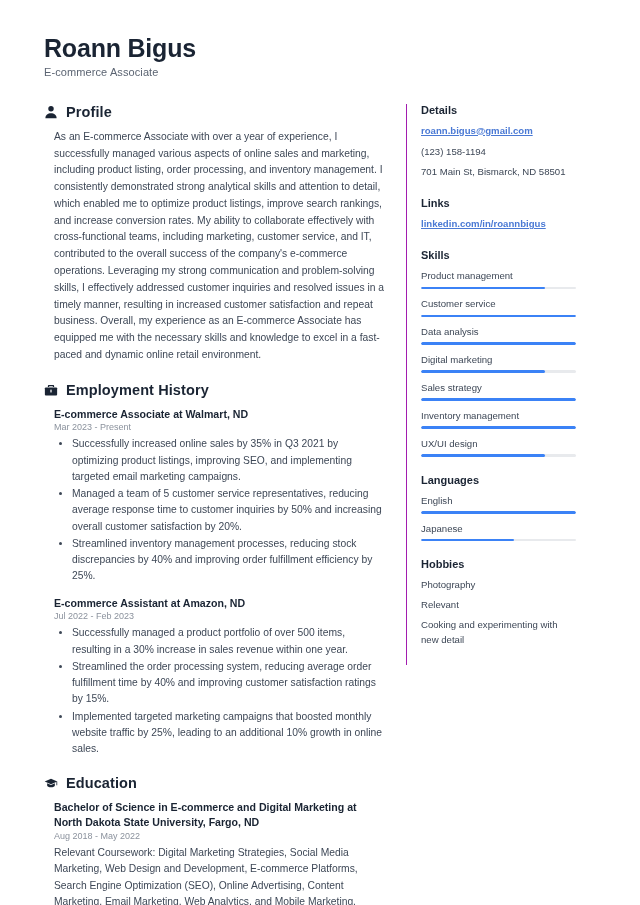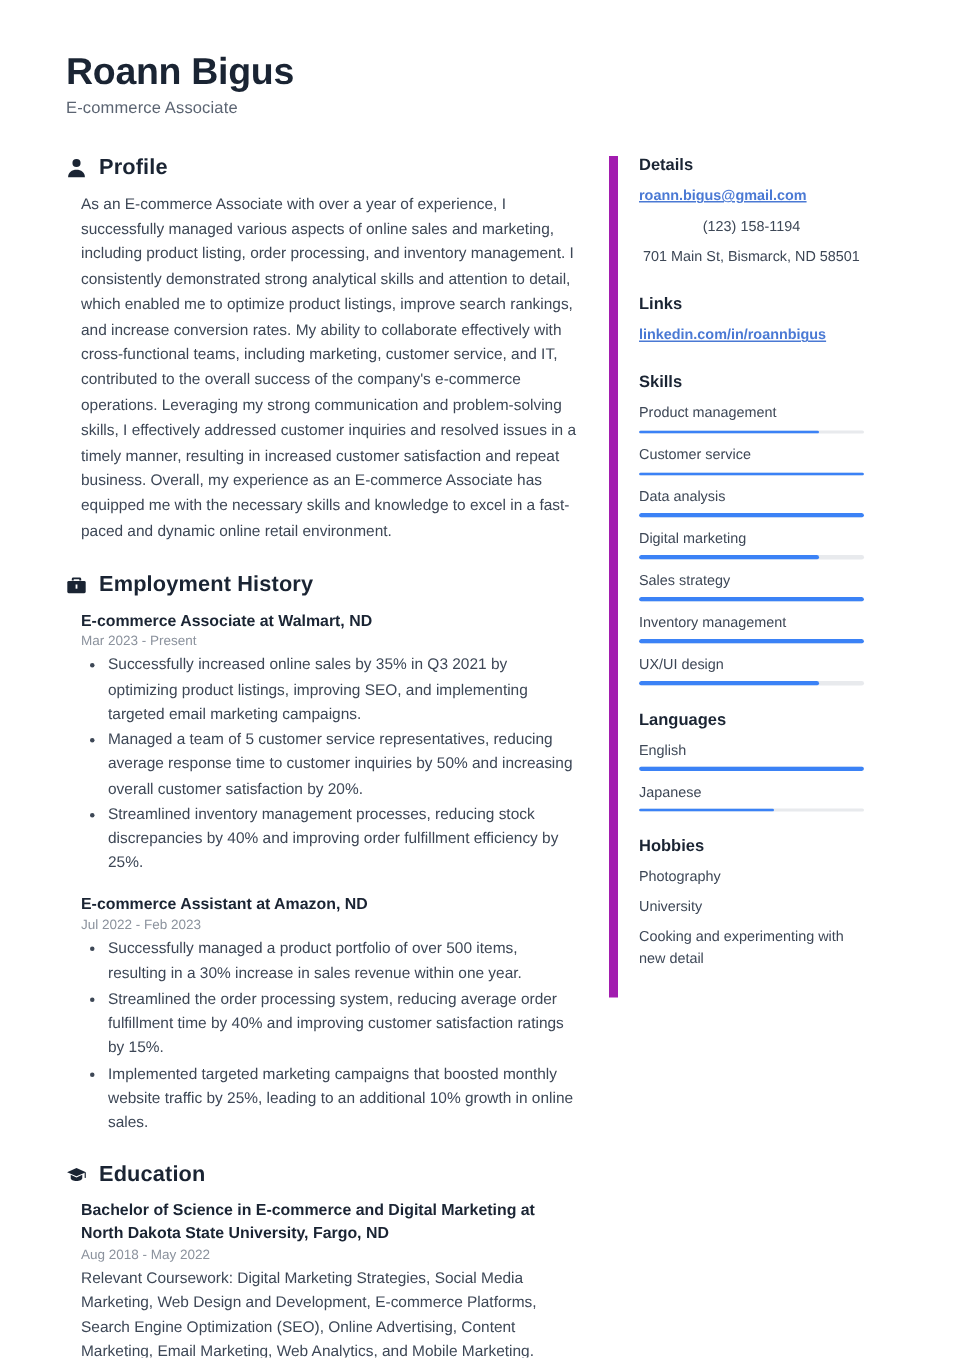--- a/index.html
+++ b/index.html
@@ -49,21 +49,21 @@
     width: 362px;
     flex: 0 0 362px;
     padding-right: 20px;
     box-sizing: border-box;
   }
   .col-side {
     width: 170px;
     flex: 0 0 170px;
     padding-left: 14px;
     box-sizing: border-box;
-    border-left: 6px solid #a21caf;
+    border-left: 1px solid #a21caf;
   }
 
   
   .section { margin-bottom: 18px; }
   .section-head {
     display: flex;
     align-items: center;
     gap: 8px;
     margin-bottom: 9px;
   }
@@ -127,21 +127,20 @@
     font-size: 11px;
     font-weight: 700;
     color: #1a2433;
     margin: 0 0 8px 0;
   }
   .side-line {
     font-size: 9.6px;
     line-height: 1.55;
     color: #3d4756;
     margin: 0 0 6px 0;
-    text-align: center;
   }
   .side-link {
     font-size: 9.6px;
     line-height: 1.55;
     color: #4a79d4;
     text-decoration: underline;
     margin: 0 0 6px 0;
     display: block;
     word-break: break-all;
     font-weight: bold;
@@ -333,19 +332,19 @@
           <div class="bar-label">Japanese</div>
           <div class="bar-track">
             <div class="bar-fill" style="width: 60%; background: rgb(59, 130, 246);"></div>
           </div>
         </div>
       </div>
 
       <div class="side-block">
         <p class="side-title">Hobbies</p>
         <p class="hobby-line">Photography</p>
-        <p class="hobby-line">University</p>
+        <p class="hobby-line">Relevant</p>
         <p class="hobby-line">Cooking and experimenting with new detail</p>
       </div>
 
     </div>
   </div>
 </div>
 
 </body></html>

